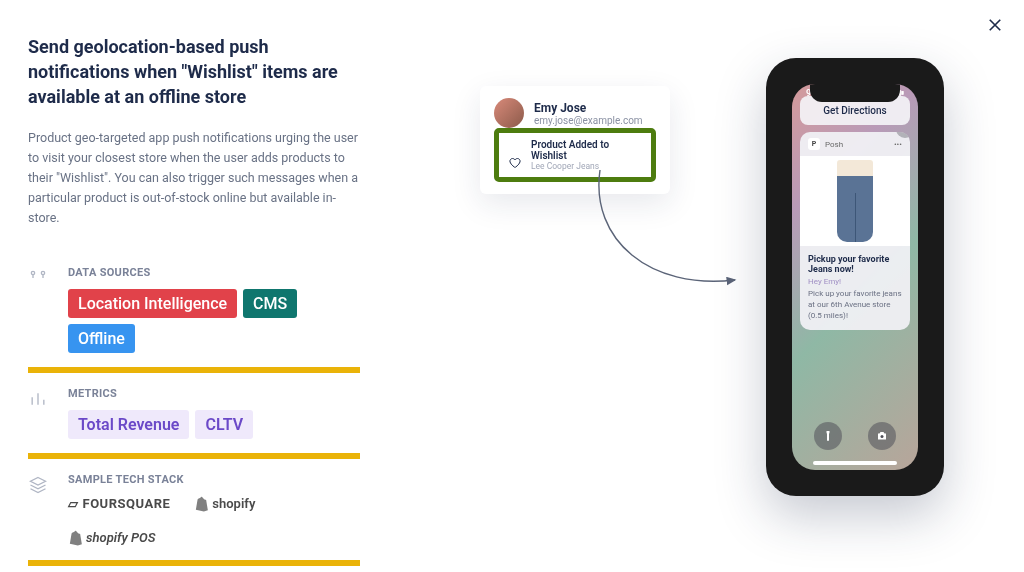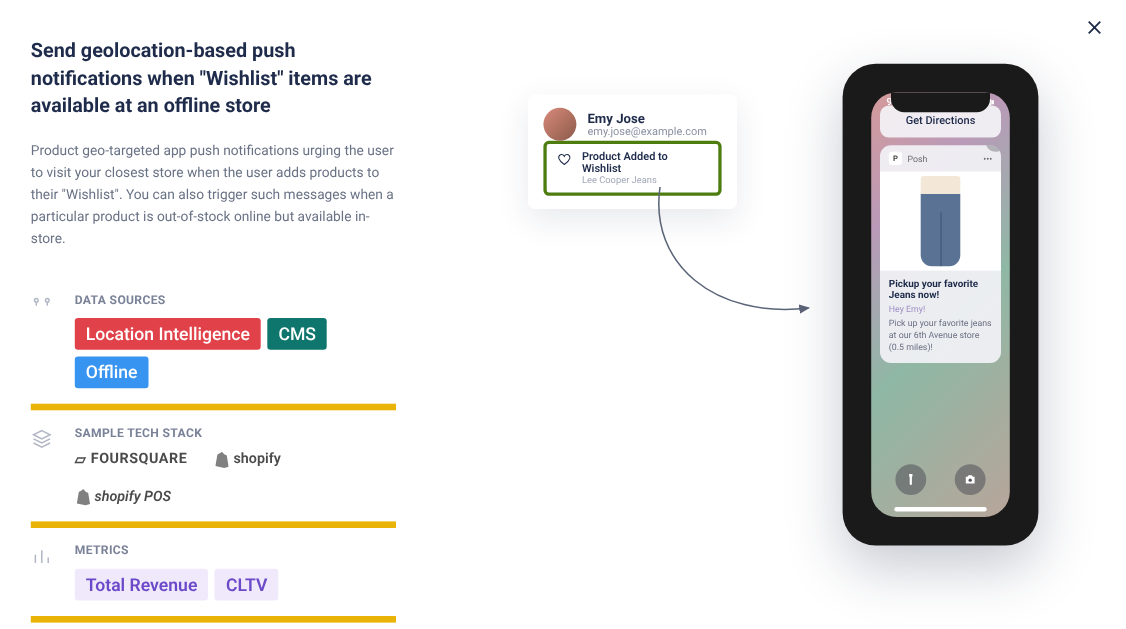--- a/index.html
+++ b/index.html
@@ -27,21 +27,21 @@
 .close-btn{position:absolute;top:14px;right:18px;width:22px;height:22px;cursor:pointer;display:flex;align-items:center;justify-content:center;color:#1e2b4a}
 
 .right-panel{flex:1;position:relative;display:flex;align-items:center;justify-content:center}
 
 
 .user-card{position:absolute;left:80px;top:86px;width:190px;background:#fff;border-radius:6px;box-shadow:0 10px 30px rgba(30,43,74,.1);padding:12px 14px}
 .user-head{display:flex;align-items:center;gap:10px;margin-bottom:0}
 .avatar{width:30px;height:30px;border-radius:50%;background:linear-gradient(135deg,#d98a7a,#8b5a4a);flex:0 0 30px}
 .user-name{font-size:12px;font-weight:700;color:#1e2b4a}
 .user-email{font-size:10px;color:#8a91a3}
-.wishlist-row{display:flex;align-items:flex-start;gap:8px;border:3px solid #4d7c0f;border-radius:5px;padding:6px 8px}
+.wishlist-row{display:flex;align-items:flex-end;gap:8px;border:5px solid #4d7c0f;border-radius:5px;padding:6px 8px}
 .heart{width:16px;height:16px;flex:0 0 16px;display:flex;align-items:center;justify-content:center;color:#1e2b4a}
 .wl-title{font-size:10px;font-weight:600;color:#1e2b4a}
 .wl-sub{font-size:8.5px;color:#a1a7b7}
 
 
 .arrow-svg{position:absolute;left:170px;top:160px;pointer-events:none}
 
 
 .phone{position:absolute;right:80px;top:58px;width:178px;height:438px;border-radius:30px;background:#1a1a1a;padding:26px;box-shadow:0 20px 50px rgba(30,43,74,.25)}
 .screen{width:100%;height:100%;border-radius:23px;overflow:hidden;position:relative;background:linear-gradient(135deg,#d49a9a 0%,#b99ab8 25%,#8fb8a5 55%,#b8a59a 100%)}
@@ -86,20 +86,35 @@
         <span class="badge red">Location Intelligence</span>
         <span class="badge orange">CMS</span>
         <span class="badge blue">Offline</span>
       </div>
     </div>
   </div>
 
   <div class="section">
     <div class="section-icon">
       <svg width="20" height="20" viewBox="0 0 24 24" fill="none" stroke="currentColor" stroke-width="1.6">
+          <path d="M5 19V10M12 19V5M19 19v-6"></path>
+        </svg>
+    </div>
+    <div class="section-body">
+      <div class="section-label">METRICS</div>
+      <div class="badges">
+        <span class="badge purple">Total Revenue</span>
+        <span class="badge purple">CLTV</span>
+      </div>
+    </div>
+  </div>
+
+  <div class="section">
+    <div class="section-icon">
+      <svg width="20" height="20" viewBox="0 0 24 24" fill="none" stroke="currentColor" stroke-width="1.6">
           <path d="M12 3l9 4.5-9 4.5-9-4.5z"></path>
           <path d="M3 12l9 4.5 9-4.5"></path>
           <path d="M3 16.5l9 4.5 9-4.5"></path>
         </svg>
     </div>
     <div class="section-body">
       <div class="section-label">SAMPLE TECH STACK</div>
       <div class="stack-logos">
         <span class="stack-logo stack-fs">▱ <span>FOURSQUARE</span></span>
         <span class="stack-logo stack-shopify">
@@ -107,35 +122,20 @@
               <path d="M15 3c-1-2-3-2-4 0l-2 1-2 1-1 1-3 18 14 3 7-2-3-18s-2-1-3-1l-3-3z" opacity=".7"></path>
             </svg>
             <span>shopify</span>
           </span>
         <span class="stack-logo stack-pos">
             <svg width="14" height="16" viewBox="0 0 24 28" fill="#4a4a4a">
               <path d="M15 3c-1-2-3-2-4 0l-2 1-2 1-1 1-3 18 14 3 7-2-3-18s-2-1-3-1l-3-3z" opacity=".7"></path>
             </svg>
             <span>shopify POS</span>
           </span>
-      </div>
-    </div>
-  </div>
-
-  <div class="section">
-    <div class="section-icon">
-      <svg width="20" height="20" viewBox="0 0 24 24" fill="none" stroke="currentColor" stroke-width="1.6">
-          <path d="M5 19V10M12 19V5M19 19v-6"></path>
-        </svg>
-    </div>
-    <div class="section-body">
-      <div class="section-label">METRICS</div>
-      <div class="badges">
-        <span class="badge purple">Total Revenue</span>
-        <span class="badge purple">CLTV</span>
       </div>
     </div>
   </div>
 
   <div class="section">
     <div class="section-icon">
       <svg width="20" height="20" viewBox="0 0 24 24" fill="none" stroke="currentColor" stroke-width="1.6">
           <rect x="3" y="5" width="18" height="12" rx="2"></rect>
           <path d="M9 21h6"></path>
         </svg>

